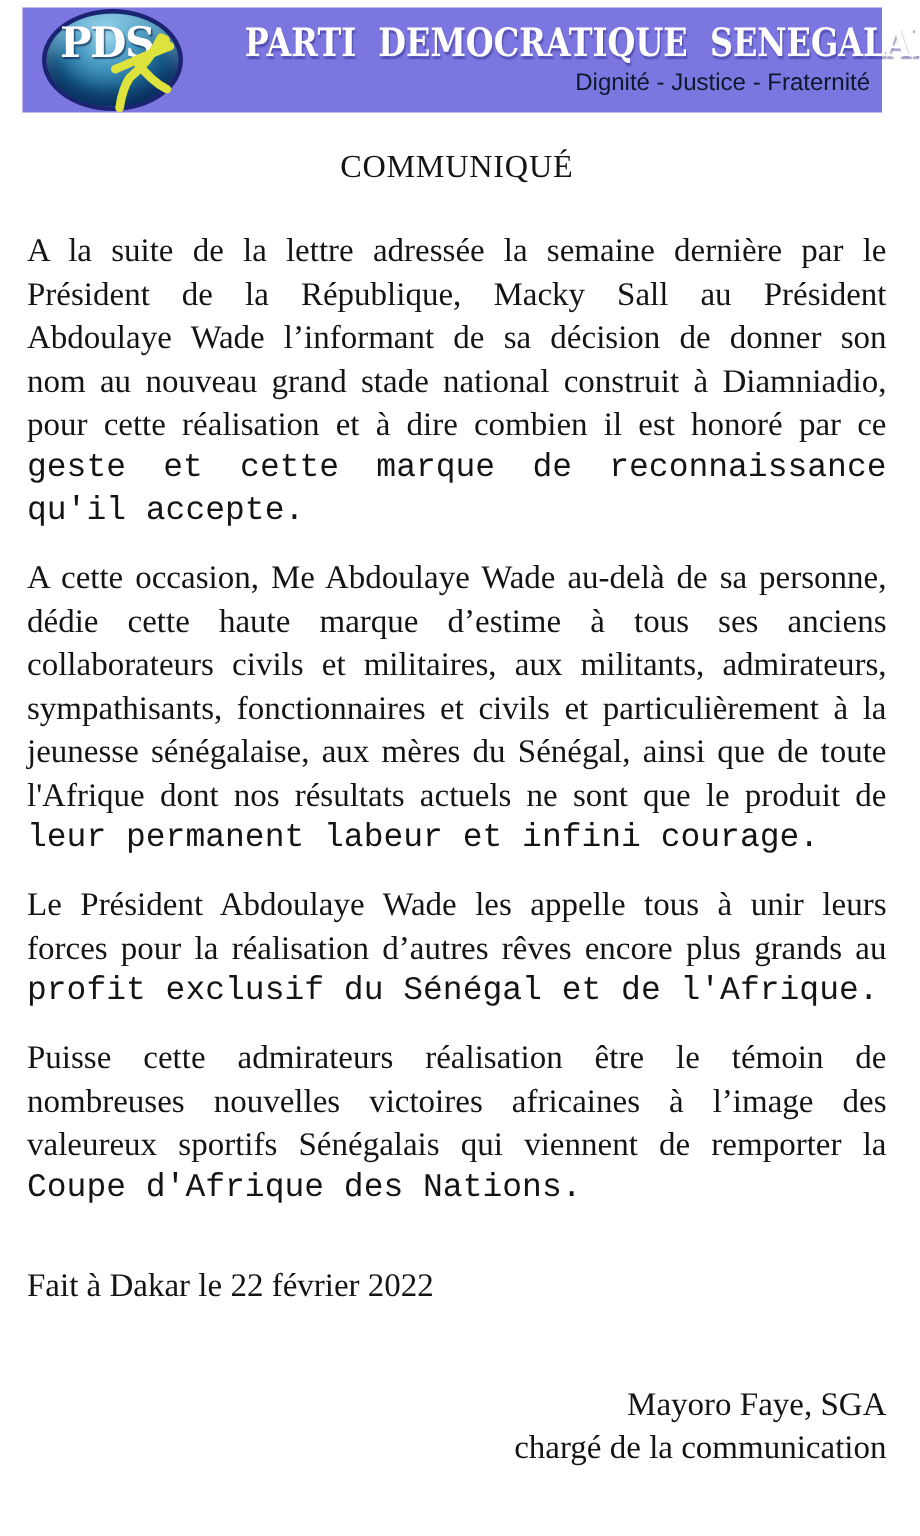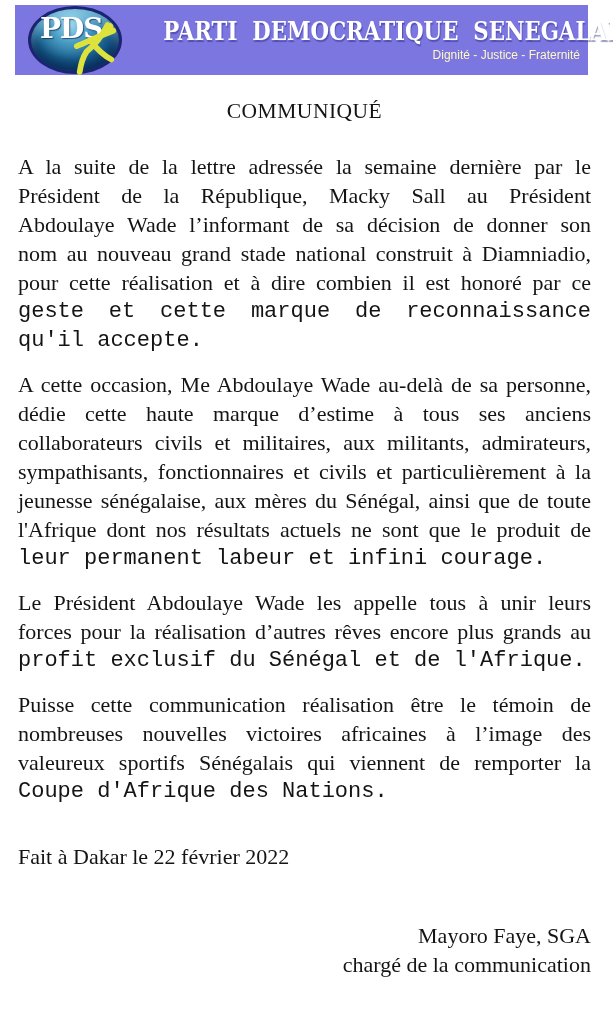--- a/index.html
+++ b/index.html
@@ -47,22 +47,22 @@
   .banner-title {
     font-family: "DejaVu Serif", serif;
     font-weight: bold; font-size: 26px; line-height: 1.1;
     color: #ffffff; text-align: center; white-space: nowrap;
     word-spacing: 9px;
     transform: scaleX(0.82); transform-origin: 50% 50%;
     text-shadow: 1px 2px 1px rgba(35,35,120,.45);
   }
   .banner-subtitle {
     font-family: "Liberation Sans", sans-serif;
-    font-size: 12px; line-height: 1.15;
-    color: #fef9c3; text-align: right; margin-top: 3px;
+    font-size: 16px; line-height: 1.15;
+    color: #0f172a; text-align: right; margin-top: 3px;
   }
 
   
   .doc {
     position: absolute; left: 18px; top: 99px; width: 573px;
   }
   .heading {
     margin: 0 0 28px 0;
     font-size: 21.5px; font-weight: normal;
     text-align: center; letter-spacing: 0.5px;
@@ -118,21 +118,21 @@
         <div class="line">jeunesse sénégalaise, aux mères du Sénégal, ainsi que de toute</div>
         <div class="line">l'Afrique dont nos résultats actuels ne sont que le produit de</div>
         <div class="line last">leur permanent labeur et infini courage.</div>
       </div>
     <div class="para">
         <div class="line">Le Président Abdoulaye Wade les appelle tous à unir leurs</div>
         <div class="line">forces pour la réalisation d’autres rêves encore plus grands au</div>
         <div class="line last">profit exclusif du Sénégal et de l'Afrique.</div>
       </div>
     <div class="para">
-        <div class="line">Puisse cette communication réalisation être le témoin de</div>
+        <div class="line">Puisse cette admirateurs réalisation être le témoin de</div>
         <div class="line">nombreuses nouvelles victoires africaines à l’image des</div>
         <div class="line">valeureux sportifs Sénégalais qui viennent de remporter la</div>
         <div class="line last">Coupe d'Afrique des Nations.</div>
       </div>
 
     <div class="dateline">Fait à Dakar le 22 février 2022</div>
 
     <div class="signature">
       <div>Mayoro Faye, SGA</div>
       <div>chargé de la communication</div>

